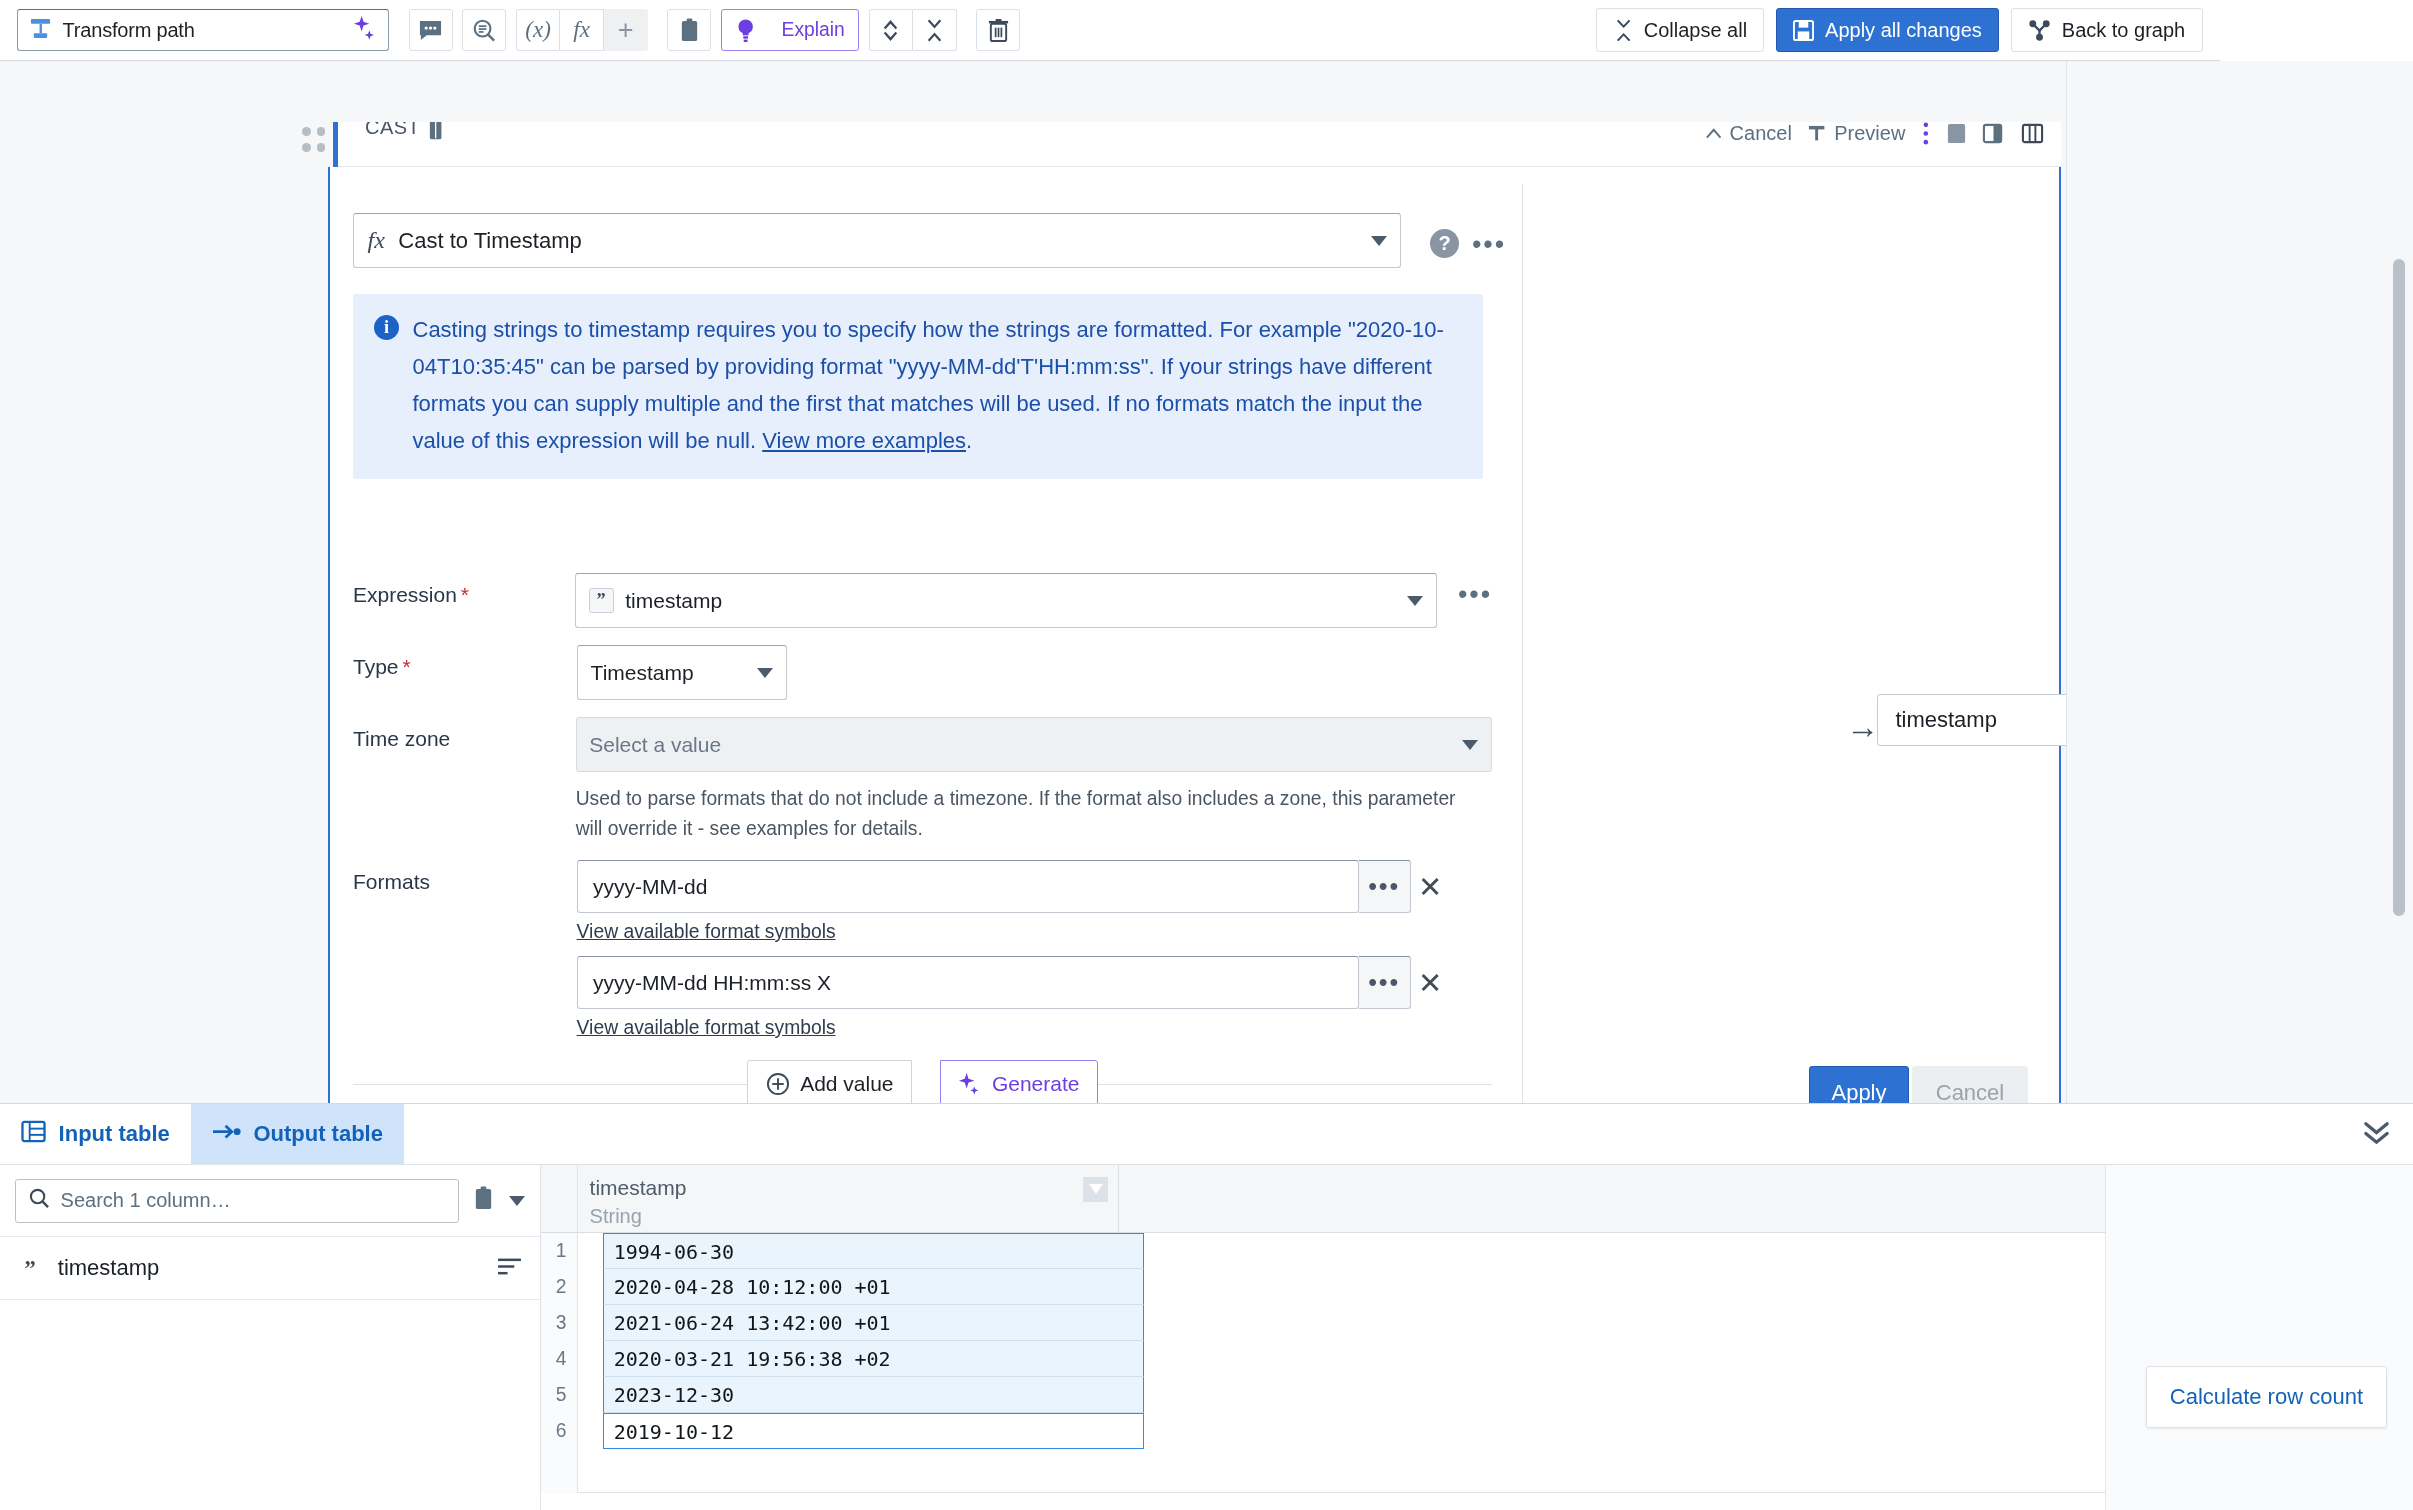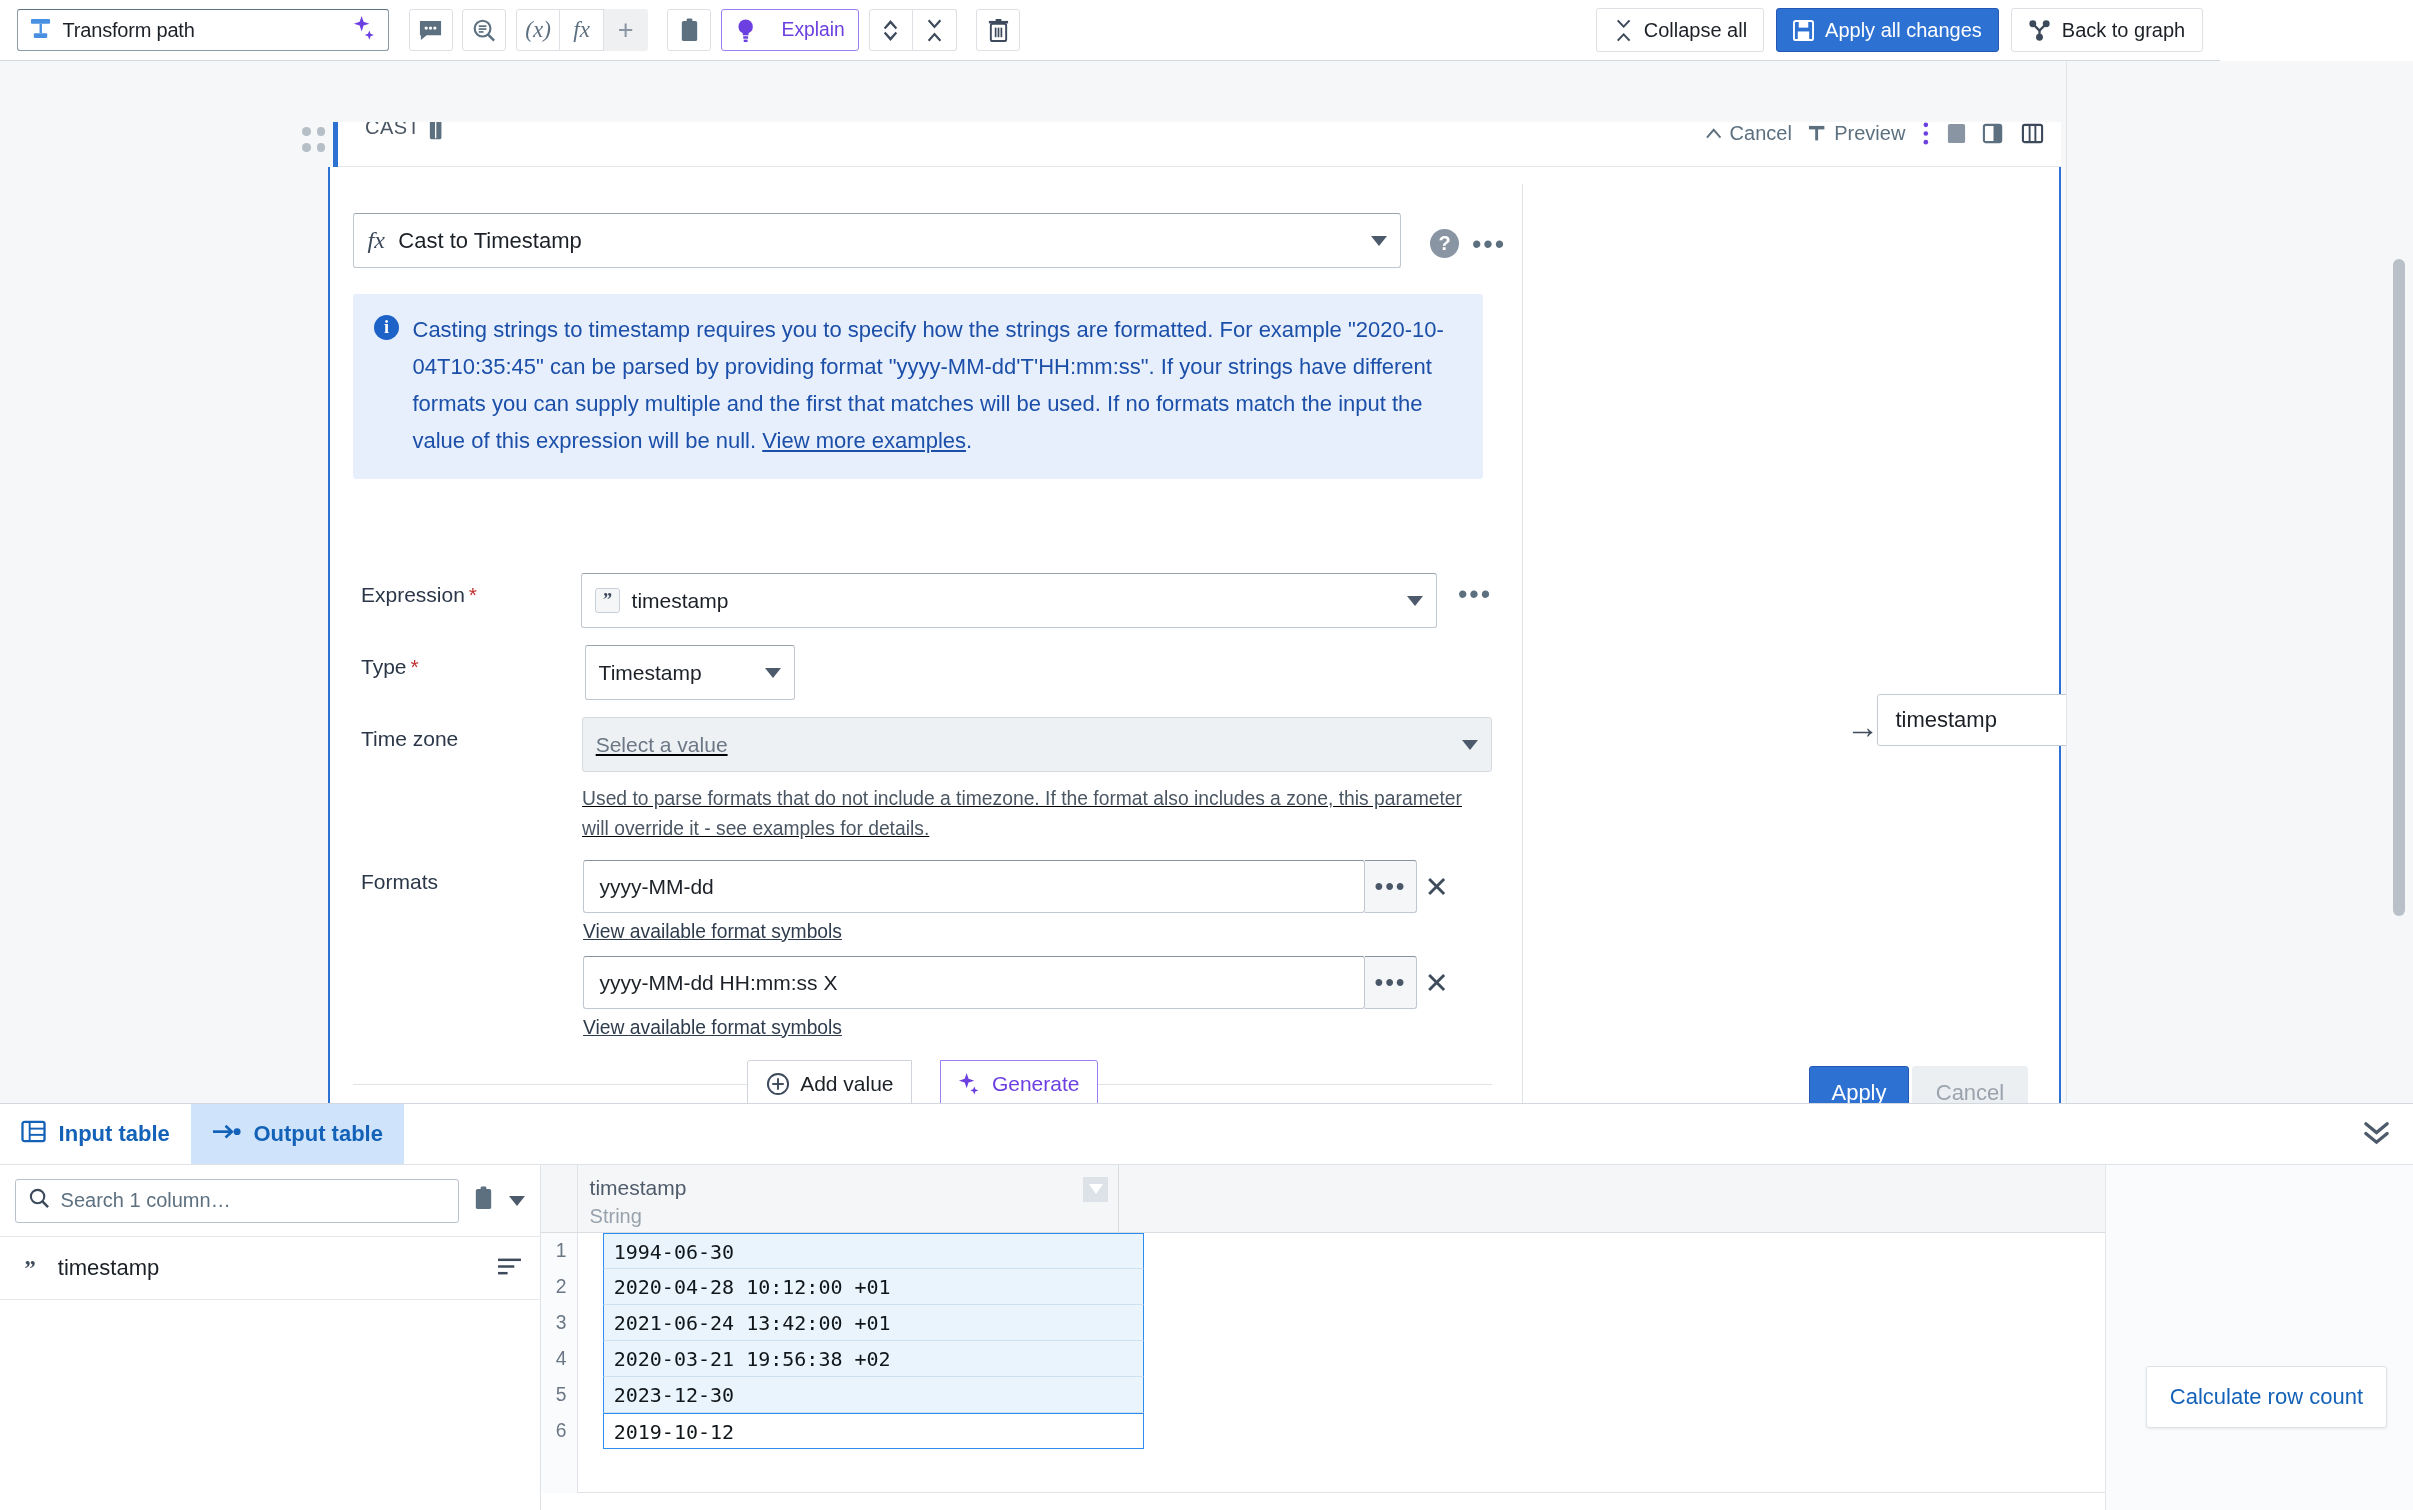--- a/index.html
+++ b/index.html
@@ -99,21 +99,21 @@
   }
   .info-icon{
     flex:none; width:25px; height:25px; border-radius:50%; background:#1d62c7; color:#fff;
     font-size:18.3px; font-weight:bold; display:flex; align-items:center; justify-content:center;
     margin-top:3.9px; font-family:"Liberation Serif", serif;
   }
   .info-text{ font-size:22px; line-height:37px; color:#1b4fa8; }
   .info-text a{ color:#1b4fa8; text-decoration:underline; }
 
   .frow{ position:absolute; display:flex; align-items:flex-start; }
-  .flabel{ width:224px; font-size:21px; color:#2b3748; padding-top:9.7px;margin-left:8px; }
+  .flabel{ width:224px; font-size:21px; color:#2b3748; padding-top:9.7px; }
   .req{ color:#c23030; margin-left:3.9px; }
 
   .ctrl{
     border:1px solid #c2c8d0; border-top:1.9px solid #9aa4af; border-radius:2.9px; background:#fff;
     display:flex; align-items:center; padding:0 12.6px; gap:11.6px; font-size:21px; color:#1c2127;
   }
   .ctrl.disabled{ background:#eef1f4; border:1px solid #d5dae0; border-top:1px solid #d5dae0; color:#6b7785;}
   .caret{ width:0;height:0;border-left:8.7px solid transparent;border-right:8.7px solid transparent;border-top:10.6px solid #4c5a6b;}
   .quote-badge{
     width:25px;height:25px;border:1px solid #c8cfd8;border-radius:2.9px;background:#f4f6f8;
@@ -454,21 +454,21 @@
           <div class="ctrl" style="width:210px;height:55px;justify-content:space-between;">
             <span>Timestamp</span>
             <span class="caret"></span>
           </div>
         </div>
 
         <div class="frow" style="left:23px; top:550px; width:1139px;">
           <div class="flabel">
             <span>Time zone</span>
           </div>
-          <div style="width:922px;text-decoration:underline;">
+          <div style="width:922px;">
             <div class="ctrl disabled" style="height:55px;justify-content:space-between;">
               <span>Select a value</span>
               <span class="caret"></span>
             </div>
             <div class="helper" style="margin-top:11.6px;width:908px;">Used to parse formats that do not include a timezone. If the format also includes a zone, this parameter will override it - see examples for details.</div>
           </div>
         </div>
 
         <div class="frow" style="left:23px; top:693px; width:1139px;">
           <div class="flabel">

